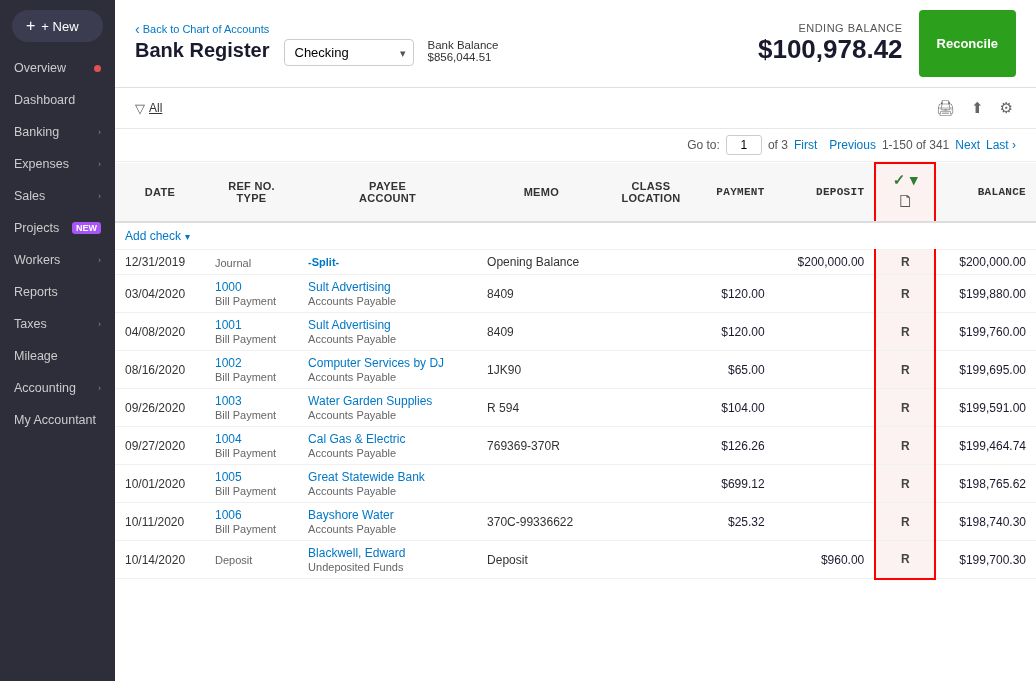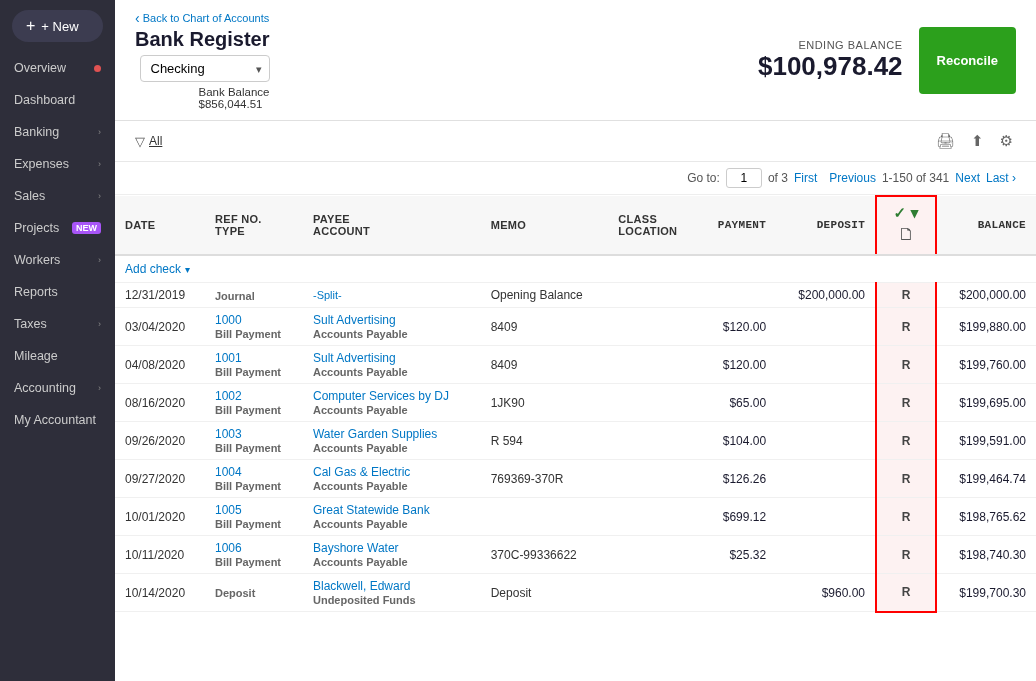--- a/index.html
+++ b/index.html
@@ -17,21 +17,21 @@
     .sidebar-item-label { flex: 1; }
 
     
     .main { flex: 1; display: flex; flex-direction: column; overflow: hidden; background: #fff; }
 
     
     .top-header { background: #fff; border-bottom: 1px solid #e0e0e0; padding: 10px 20px; display: flex; align-items: center; justify-content: space-between; flex-shrink: 0; }
     .top-header-left { display: flex; flex-direction: column; gap: 2px; }
     .back-link { color: #0077c5; font-size: 11px; cursor: pointer; display: flex; align-items: center; gap: 3px; }
     .back-link::before { content: '‹'; font-size: 14px; }
-    .header-row { display: flex; align-items: flex-end; gap: 4px; flex-direction: column; }
+    .header-row { display: flex; align-items: flex-start; gap: 14px; }
     .page-title { font-size: 20px; font-weight: 600; color: #1a1a2e; }
     .account-dropdown { border: 1px solid #ccc; border-radius: 4px; padding: 5px 28px 5px 10px; font-size: 13px; background: #fff; appearance: none; cursor: pointer; position: relative; min-width: 130px; }
     .dropdown-wrapper { position: relative; display: inline-block; }
     .dropdown-wrapper::after { content: '▾'; position: absolute; right: 8px; top: 50%; transform: translateY(-50%); pointer-events: none; color: #555; font-size: 11px; }
     .bank-balance { font-size: 11.5px; color: #333; }
     .bank-balance span { display: block; font-weight: 500; }
 
     .top-header-right { display: flex; align-items: center; gap: 16px; }
     .ending-balance-section { text-align: right; }
     .ending-label { font-size: 11px; color: #555; text-transform: uppercase; letter-spacing: 0.5px; }
@@ -48,21 +48,21 @@
     .toolbar-icon-btn { background: none; border: none; cursor: pointer; color: #666; font-size: 15px; padding: 3px; }
 
     
     .pagination-bar { padding: 6px 20px; display: flex; align-items: center; justify-content: flex-end; gap: 6px; font-size: 12px; color: #555; flex-shrink: 0; border-bottom: 1px solid #eee; background: #fff; }
     .pagination-bar input { width: 36px; text-align: center; border: 1px solid #ccc; border-radius: 3px; padding: 2px 4px; font-size: 12px; }
     .page-link { color: #0077c5; cursor: pointer; }
 
     
     .table-container { flex: 1; overflow-y: auto; overflow-x: hidden; }
     table { width: 100%; border-collapse: collapse; }
-    thead th { position: sticky; top: 0; background: #f7f7f7; border-bottom: 2px solid #ddd; padding: 7px 10px; text-align: left; font-size: 11px; font-weight: 700; color: #333; text-transform: uppercase; letter-spacing: 0.3px; white-space: nowrap; }
+    thead th { position: sticky; top: 0; background: #f7f7f7; border-bottom: 2px solid #ddd; padding: 7px 10px; text-align: center; font-size: 11px; font-weight: 700; color: #333; text-transform: uppercase; letter-spacing: 0.3px; white-space: nowrap; }
     thead th.right { text-align: right; font-family: Liberation Mono, monospace; }
 
     .th-check-col { width: 60px; text-align: center; }
     .th-check-col .check-header-inner { display: flex; flex-direction: column; align-items: center; gap: 3px; }
     .check-mark { color: #2e7d32; font-size: 15px; font-weight: 700; }
     .file-icon { font-size: 13px; color: #555; }
 
     
     td.check-col, th.th-check-col { background: rgba(220,0,0,0.05); border-left: 2px solid red; border-right: 2px solid red; }
     thead th.th-check-col { border-top: 2px solid red; }
@@ -80,24 +80,24 @@
     .td-balance { text-align: right; color: #1a1a2e; font-weight: 500; }
     .td-check { text-align: center; color: #444; font-weight: 600; font-size: 12px; }
 
     .add-check-row td { padding: 6px 10px; }
     .add-check-btn { display: flex; align-items: center; gap: 4px; color: #0077c5; cursor: pointer; font-size: 12px; font-weight: 500; }
     .add-check-btn::after { content: '▾'; font-size: 10px; }
 
     
     .cell-two-line { display: flex; flex-direction: column; }
     .cell-two-line .line1 { }
-    .cell-two-line .line2 { font-size: 11px; color: #666; margin-top: 1px; font-weight: bold; }
-
-    
-    .split-link { color: #0077c5; cursor: pointer; font-size: 11px; }
+    .cell-two-line .line2 { font-size: 11px; color: #666; margin-top: 1px; }
+
+    
+    .split-link { color: #0077c5; cursor: pointer; font-size: 11px; font-weight: bold; }
     tbody tr:last-child td.check-col { border-bottom: 2px solid red; }
   </style>
 </head>
 <body>
 
 <nav class="sidebar">
   <button class="sidebar-new-btn">
     <span class="plus">+</span>
     <span>+ New</span>
   </button>

